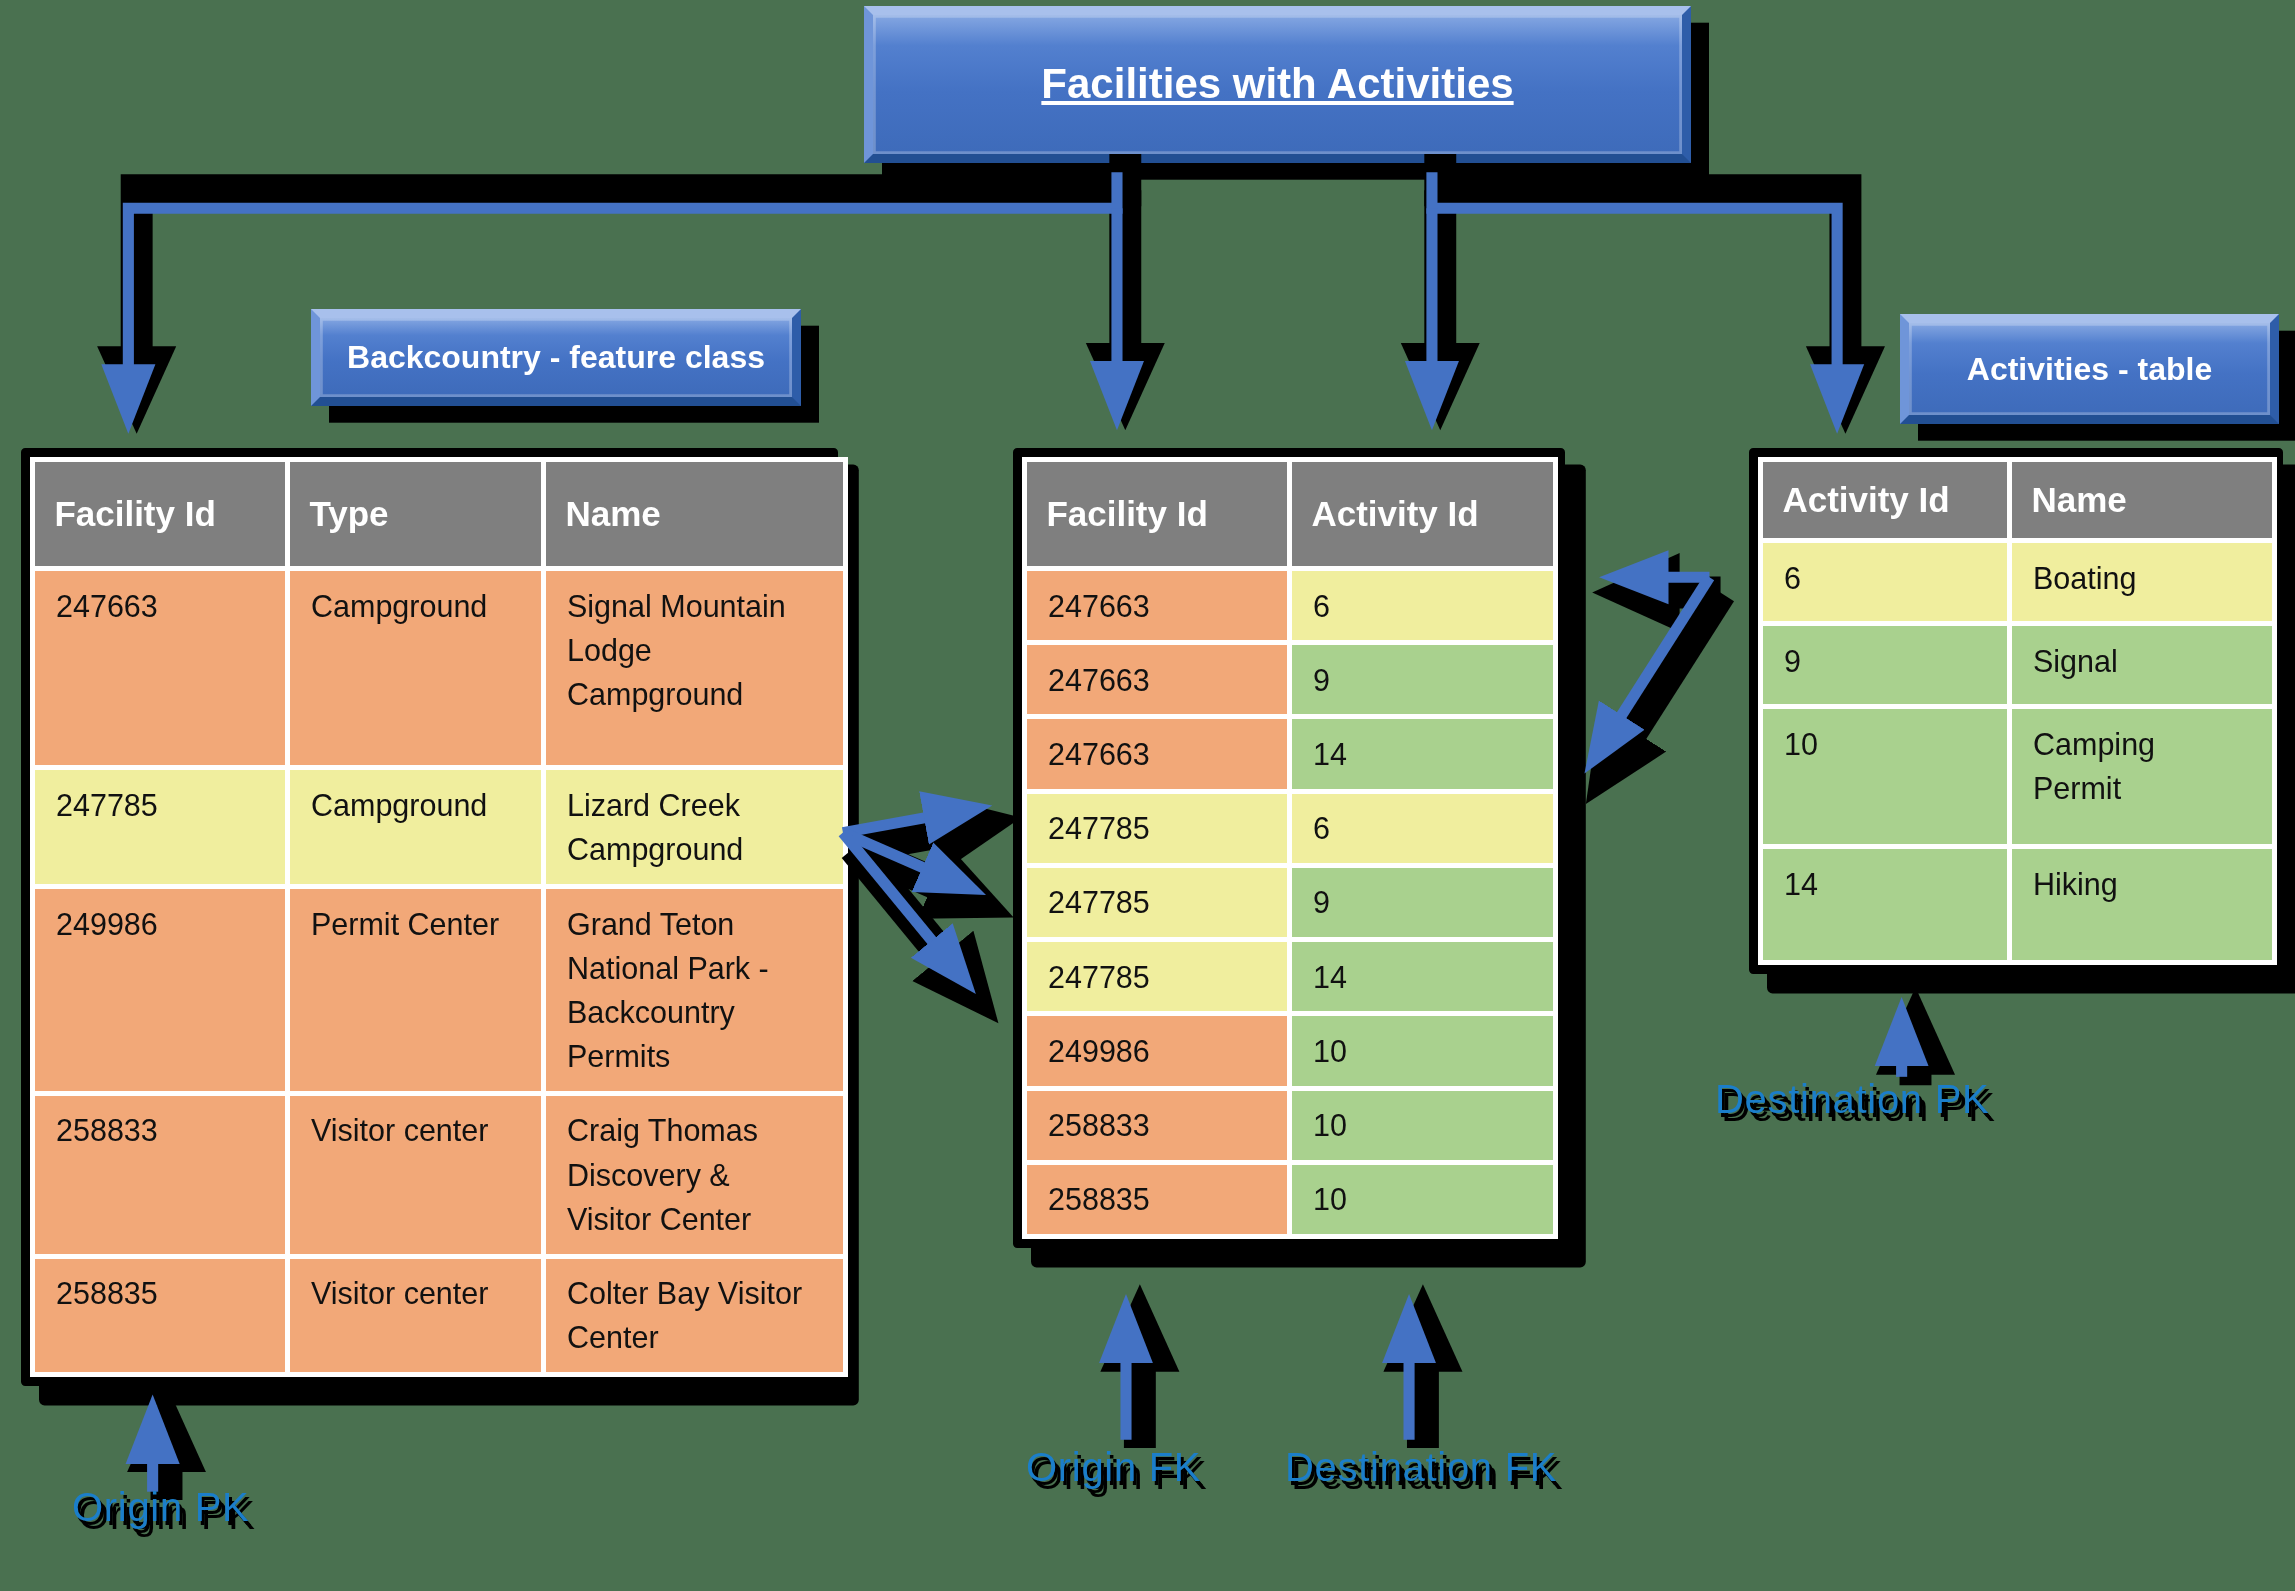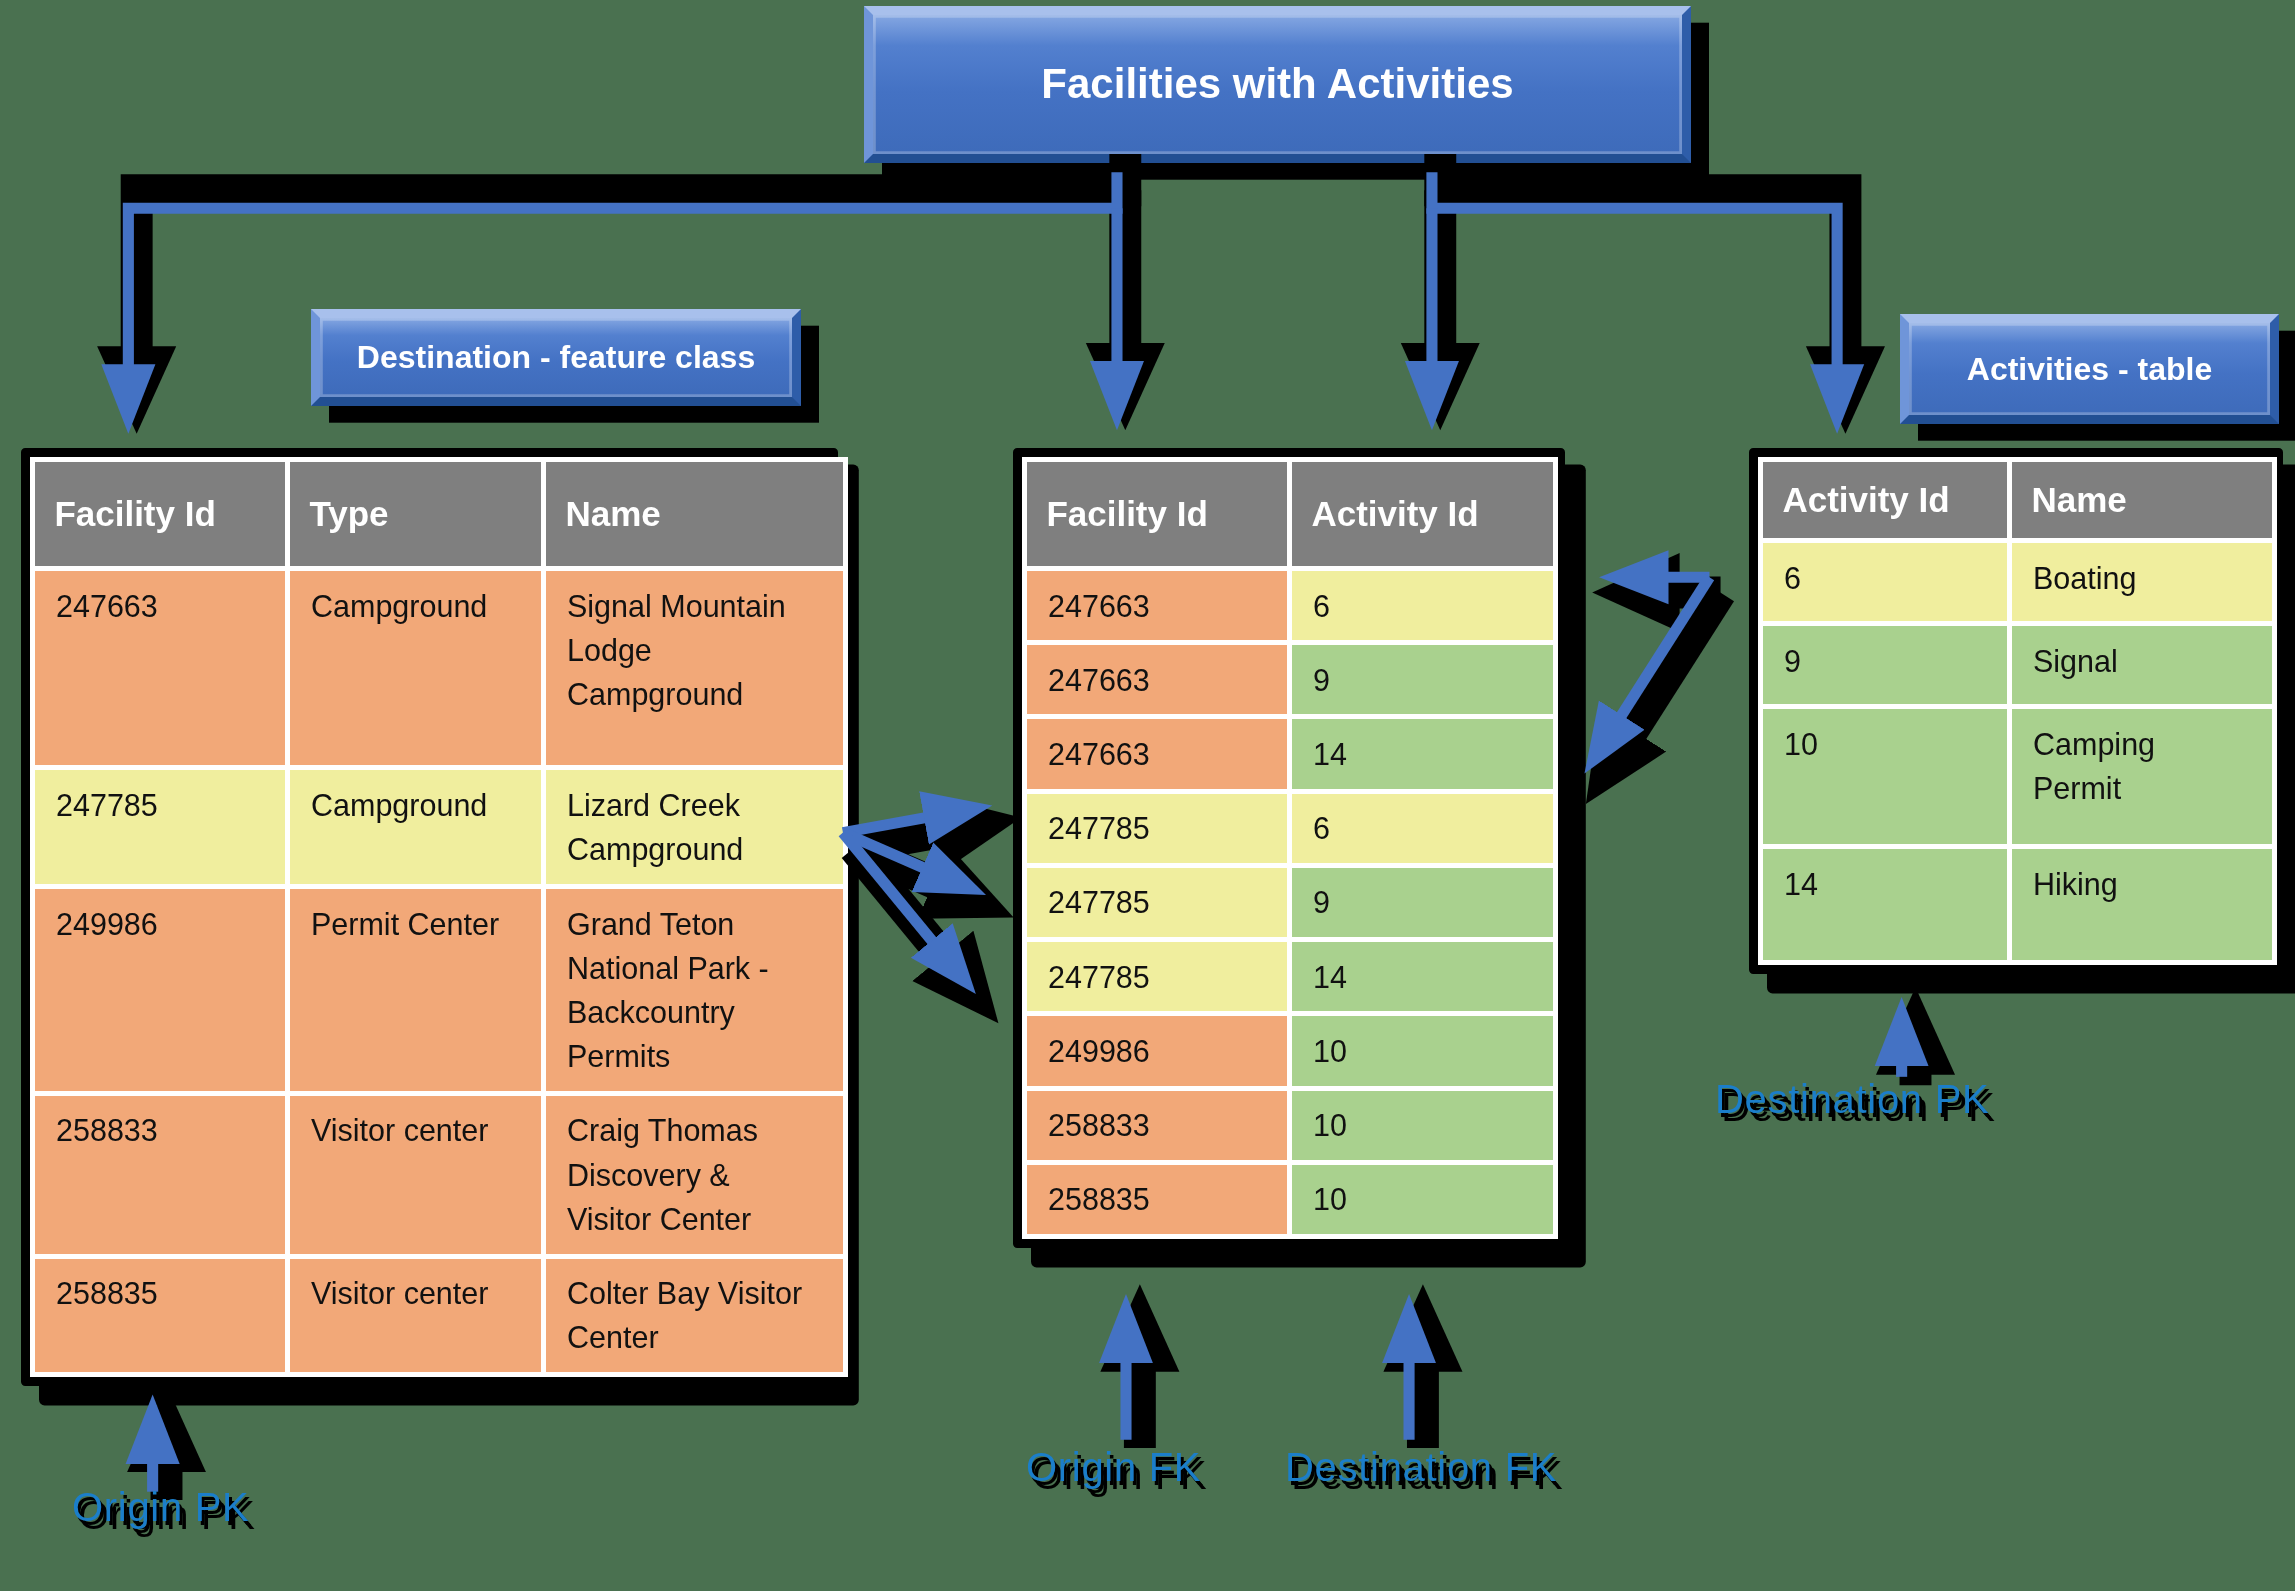--- a/index.html
+++ b/index.html
@@ -17,21 +17,21 @@
   .bevel{
     position:absolute;
     display:flex;align-items:center;justify-content:center;
     background:linear-gradient(180deg,#85A7E2 0%,#5380CF 22%,#4472C4 55%,#3E6BBA 100%);
     border:9.7px solid;
     border-color:#A8C0EC #2E5DA9 #224F93 #6F95D9;
     box-shadow:18px 16.7px 0 #000, inset 0 0 0 2.8px rgba(255,255,255,.25);
     color:#fff;font-weight:bold;text-align:center;
     box-sizing:border-box;
   }
-  .title-box{left:864px;top:5.6px;width:827px;height:157px;font-size:42px;}
+  .title-box{left:864px;top:5.6px;width:827px;height:157px;font-size:42px;text-decoration:underline;}
   .label-facilities{left:311px;top:309px;width:490px;height:97px;font-size:32px;}
   .label-activities{left:1900px;top:314px;width:379px;height:110px;font-size:32px;}
 
   
   .tframe{
     position:absolute;
     background:#0369a1;
     border:9.7px solid #000;
     border-radius:4.2px;
     box-shadow:19.4px 18px 0 1.4px #000;
@@ -84,21 +84,21 @@
 </head>
 <body>
 
 <div class="stage" style="--background: #4A7150; --cell-orange: #F2A878; --cell-yellow: #F0EE9E; --cell-green: #A9D18E; --header-gray: #7F7F7F; --box-blue: #4472C4; --label-blue: #1B7ECA; --arrow-blue: #4472C4;">
 
   <div class="bevel title-box">
     <span>Facilities with Activities</span>
   </div>
 
   <div class="bevel label-facilities">
-    <span>Destination - feature class</span>
+    <span>Backcountry - feature class</span>
   </div>
   <div class="bevel label-activities">
     <span>Activities - table</span>
   </div>
 
   <div class="tframe" id="facilities-frame">
     <table class="dt" style="width:798px;">
       <colgroup>
           <col style="width:250px">
           <col style="width:251px">

